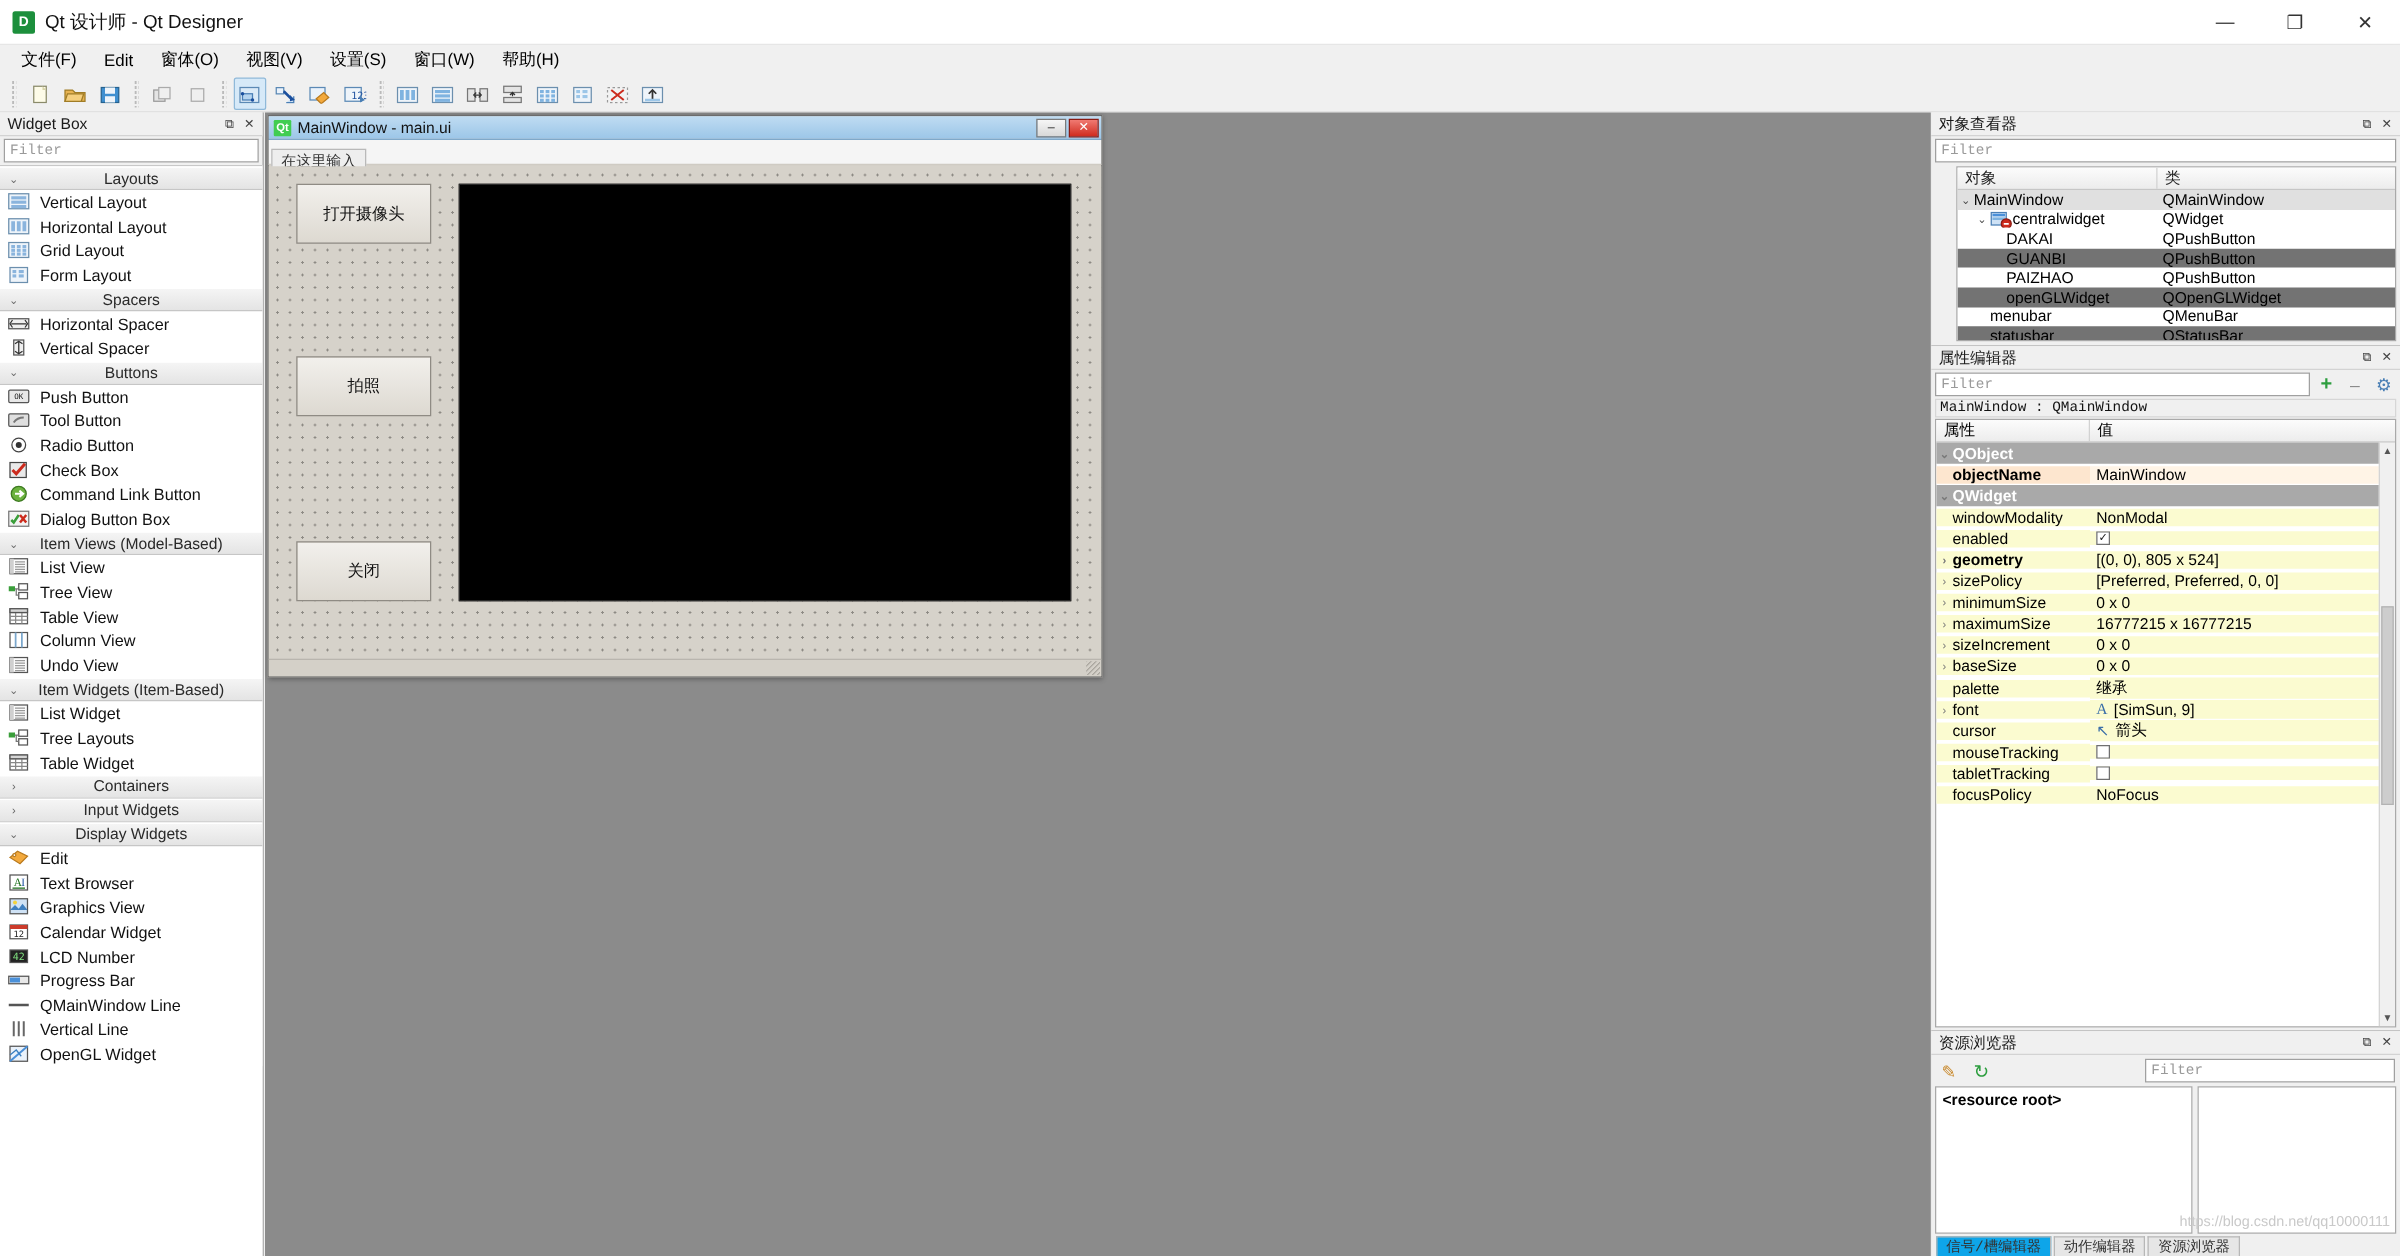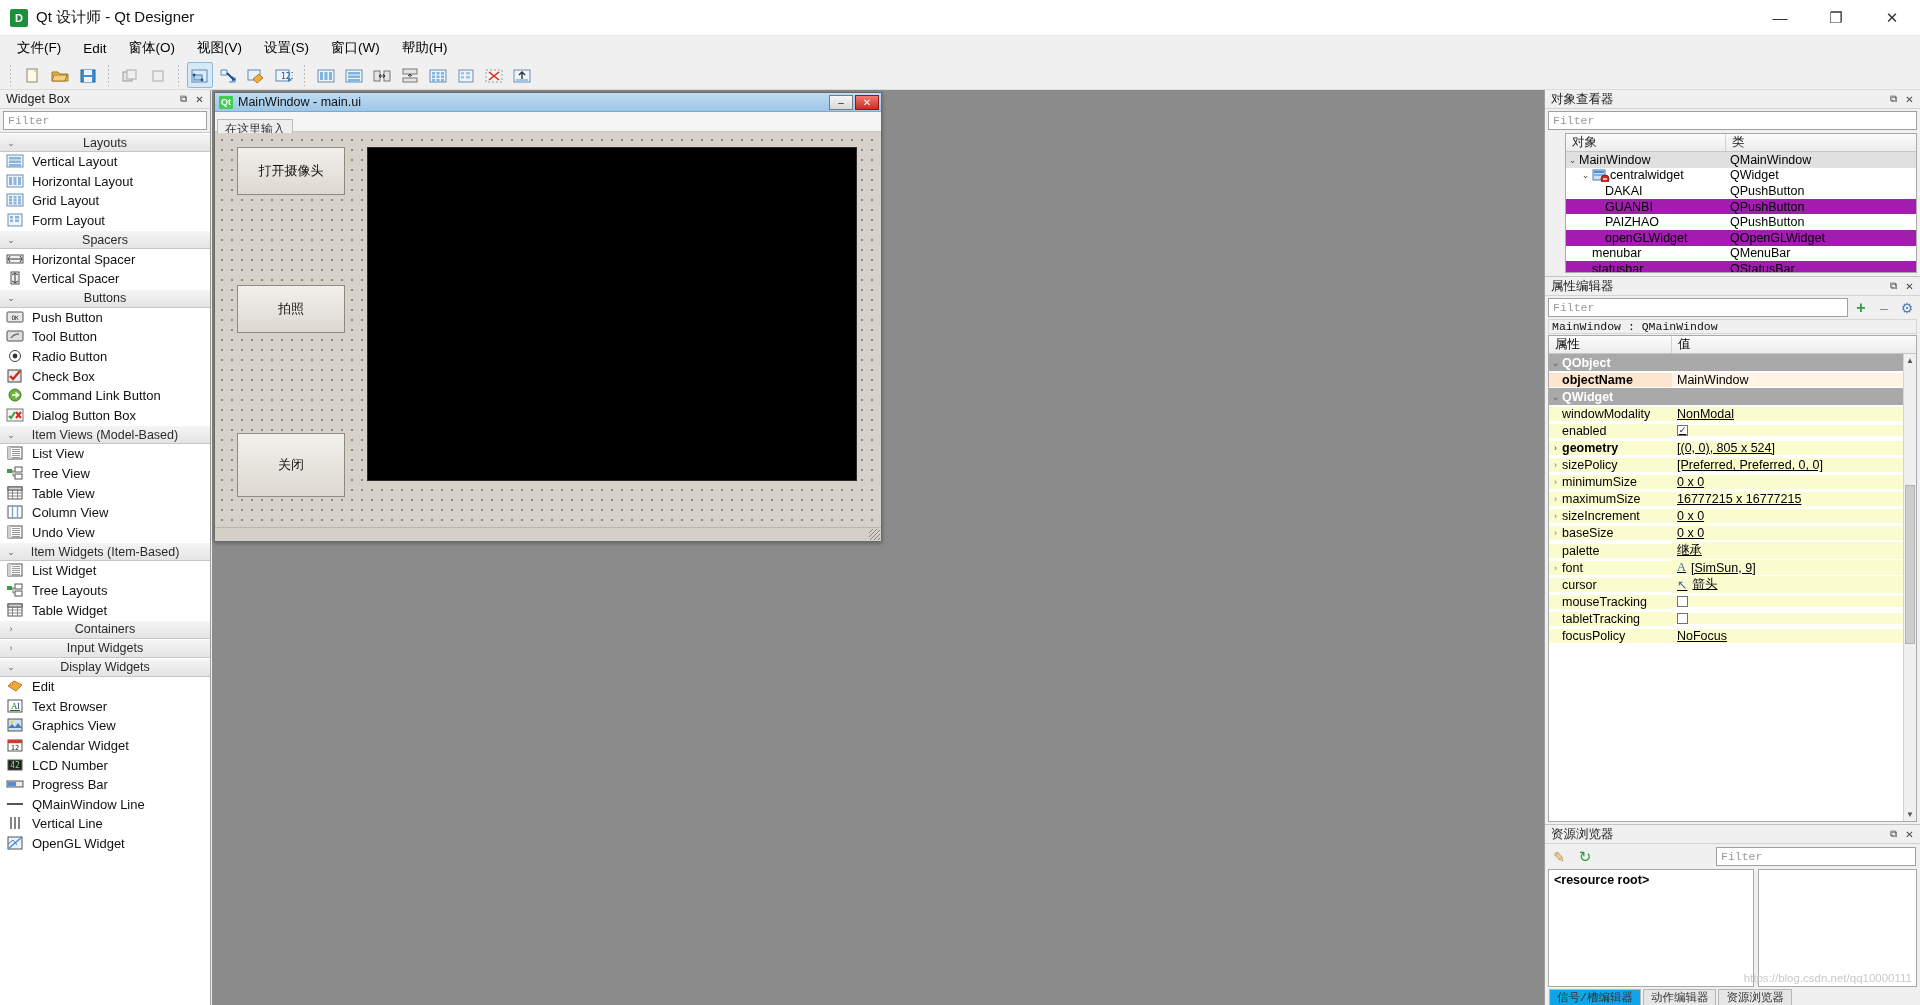--- a/index.html
+++ b/index.html
@@ -165,21 +165,21 @@
   #objinspector { height: 187px; border-bottom: 1px solid #c4c4c4; }
   .tree-wrap { flex: 1; margin: 1px 3px 3px 20px; background: #fff; border: 1px solid #a9a9a9; overflow: hidden; }
   .tree-head {
     display: flex; height: 18px; background: linear-gradient(#fcfcfc,#ececec);
     border-bottom: 1px solid #c6c6c6; font-size: 12.5px; color: #222;
   }
   .tree-head .th { padding: 1px 6px; display: flex; align-items: center; }
   .th-obj { width: 160px; border-right: 1px solid #d2d2d2; }
   .tree-row { display: flex; height: 15.6px; font-size: 12.5px; align-items: center; }
   .tree-row.sel { background: #e0e0e0; }
-  .tree-row.alt { background: #a21caf; }
+  .tree-row.alt { background: #737373; }
   .tr-obj { width: 160px; display: flex; align-items: center; overflow: hidden; white-space: nowrap; }
   .tr-cls { flex: 1; padding-left: 4px; overflow: hidden; white-space: nowrap; }
   .tw-chev { width: 13px; text-align: center; font-size: 9px; color: #444; flex: 0 0 13px; }
   .tw-ico { width: 14px; height: 12px; margin-right: 4px; flex: 0 0 14px; }
 
   
   #propeditor { flex: 1; border-bottom: 1px solid #c4c4c4; min-height: 0; }
   .pe-toolrow { display: flex; align-items: center; padding: 2px 3px; gap: 3px; }
   .pe-filter {
     flex: 1; height: 19px; background: #fff; border: 1px solid #a0a0a0;
@@ -201,21 +201,21 @@
     display: flex; height: 18px; background: linear-gradient(#fcfcfc,#ececec);
     border-bottom: 1px solid #c6c6c6; font-size: 12.5px;
   }
   .pe-head .ph { padding: 1px 6px; display: flex; align-items: center; }
   .ph-name { width: 123px; border-right: 1px solid #d2d2d2; }
   .pe-row { display: flex; height: 17.1px; font-size: 12.5px; align-items: center; }
   .pe-row.group { background: #a9a9a9; color: #fff; font-weight: bold; }
   .pr-name { width: 123px; display: flex; align-items: center; overflow: hidden; white-space: nowrap; }
   .pr-val { flex: 1; padding-left: 5px; overflow: hidden; white-space: nowrap; display: flex; align-items: center; }
   .pe-row.yellowrow .pr-name { background: #fbfbd0; }
-  .pe-row.yellowrow .pr-val { background: #fbfbd0; text-decoration: underline; }
+  .pe-row.yellowrow .pr-val { background: #fbfbd0; }
   .pe-row.orangerow .pr-name { background: #fde6cf; font-weight: bold; }
   .pe-row.orangerow .pr-val { background: #fff4e6; }
   .pr-chev { width: 13px; text-align: center; font-size: 9px; color: #777; flex: 0 0 13px; }
   .pr-indent { width: 13px; flex: 0 0 13px; }
   .chk {
     width: 11px; height: 11px; border: 1px solid #707070; background: #fff;
     display: inline-flex; align-items: center; justify-content: center;
     font-size: 9px; color: #1a1a1a; line-height: 1;
   }
   .pe-scroll {
@@ -701,21 +701,21 @@
           <span class="fw-name">MainWindow - main.ui</span>
           <span class="fw-min">–</span>
           <span class="fw-close">✕</span>
         </div>
         <div class="fw-menubar">
           <span class="fw-menuhint">在这里输入</span>
         </div>
         <div class="fw-canvas">
           <div class="fw-btn" style="left:22px; top:14px; width:108px; height:48px;">打开摄像头</div>
           <div class="fw-btn" style="left:22px; top:152px; width:108px; height:48px;">拍照</div>
-          <div class="fw-btn" style="left:22px; top:300px; width:108px; height:64px;">关闭</div>
+          <div class="fw-btn" style="left:22px; top:300px; width:108px; height:48px;">关闭</div>
           <div class="fw-gl" style="left:152px; top:14px; width:490px; height:334px;"></div>
         </div>
         <div class="fw-status">
           <div class="fw-grip"></div>
         </div>
       </div>
     </div>
 
     <div id="right">
 

